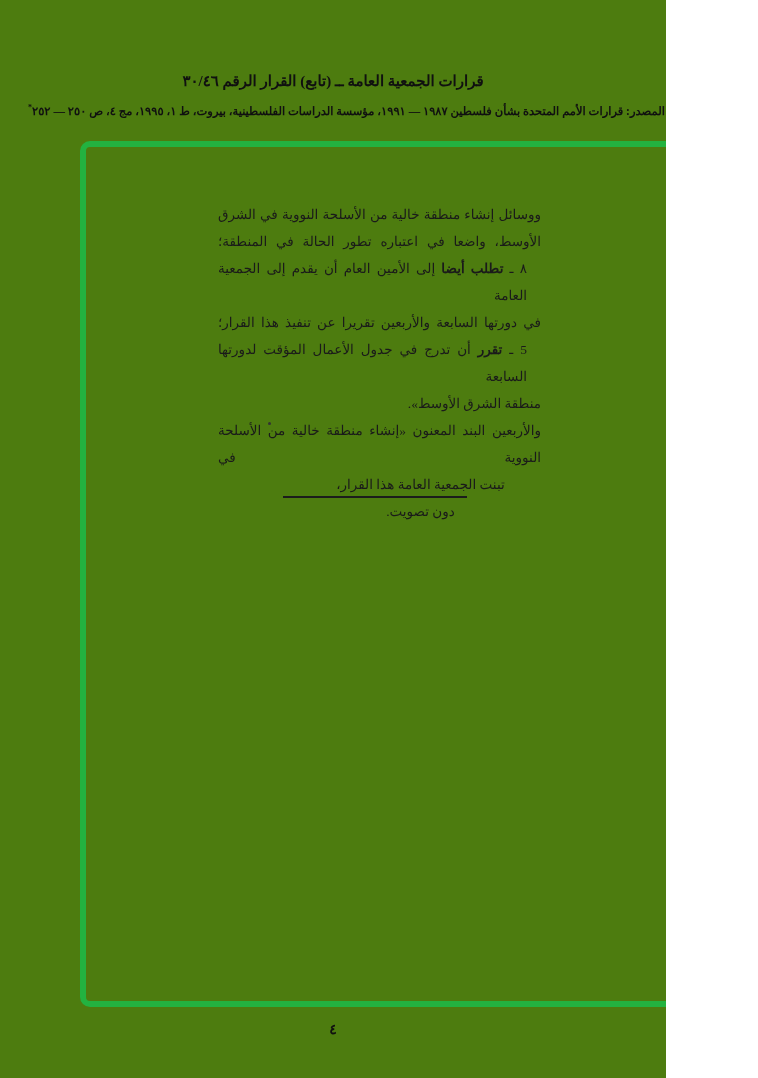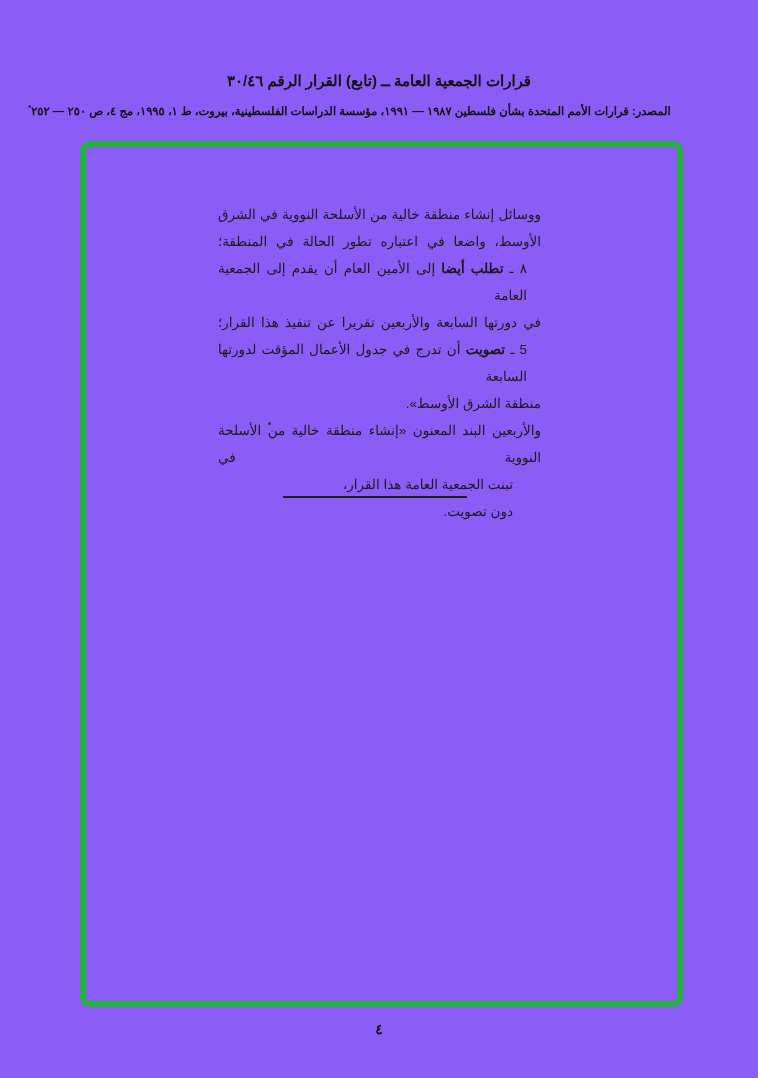--- a/index.html
+++ b/index.html
@@ -2,23 +2,23 @@
 <html lang="ar" style="--green: #23b240; --ink: #1a1a1a;"><head>
 <meta charset="utf-8">
 <style>
   :root {
     --green: #23b240;
     --ink: #1a1a1a;
   }
   html,body { margin:0; padding:0; background:#ffffff; }
   .page {
     position:relative;
-    width:758px; height:1078px;
-    background:#8b5cf6;
-    font-family:Liberation Sans, sans-serif;
+    width:666px; height:1078px;
+    background:#4d7c0f;
+    font-family:Liberation Serif, serif;
     direction:rtl;
     color:var(--ink);
     overflow:hidden;
   }
   .title {
     position:absolute; top:72px; left:0; right:0;
     text-align:center;
     font-weight:bold; font-size:15px;
     letter-spacing:0;
     color:#101010;
@@ -52,21 +52,21 @@
   .line { min-height:27px;margin-left:33px; }
   .line.stretch { text-align:justify; text-align-last:justify; }
   .line.indent { padding-right:14px; }
   .b { font-weight:bold; }
   .para.narrow {
     width:218px;
     margin-right:28px;
     margin-left:auto;
     text-align:center;
   }
-  .para.narrow .line { text-align:right; white-space:nowrap; }
+  .para.narrow .line { text-align:center; white-space:nowrap; }
   .divider {
     position:absolute;
     left:283px; top:496px;
     width:184px; height:2px;
     background:#1c1c1c;
   }
   .stray-dot {
     position:absolute;
     left:268px; top:422px;
     width:3px; height:3px;
@@ -96,21 +96,21 @@
   <div class="text-column" id="paragraphs">
       <div class="para">
         <div class="line stretch"><span>ووسائل إنشاء منطقة خالية من الأسلحة النووية في الشرق</span></div>
         <div class="line stretch"><span>الأوسط، واضعا في اعتباره تطور الحالة في المنطقة؛</span></div>
       </div>
       <div class="para">
         <div class="line stretch indent"><span>٨ ـ </span><span class="b">تطلب أيضا</span><span> إلى الأمين العام أن يقدم إلى الجمعية العامة</span></div>
         <div class="line stretch"><span>في دورتها السابعة والأربعين تقريرا عن تنفيذ هذا القرار؛</span></div>
       </div>
       <div class="para">
-        <div class="line stretch indent"><span>5 ـ </span><span class="b">تصويت</span><span> أن تدرج في جدول الأعمال المؤقت لدورتها السابعة</span></div>
+        <div class="line stretch indent"><span>5 ـ </span><span class="b">تقرر</span><span> أن تدرج في جدول الأعمال المؤقت لدورتها السابعة</span></div>
         <div class="line"><span>منطقة الشرق الأوسط».</span></div>
         <div class="line stretch"><span>والأربعين البند المعنون «إنشاء منطقة خالية من الأسلحة النووية في</span></div>
       </div>
       <div class="para narrow">
         <div class="line"><span>تبنت الجمعية العامة هذا القرار،</span></div>
         <div class="line"><span>دون تصويت.</span></div>
       </div>
     </div>
 
   <div class="stray-dot"></div>

